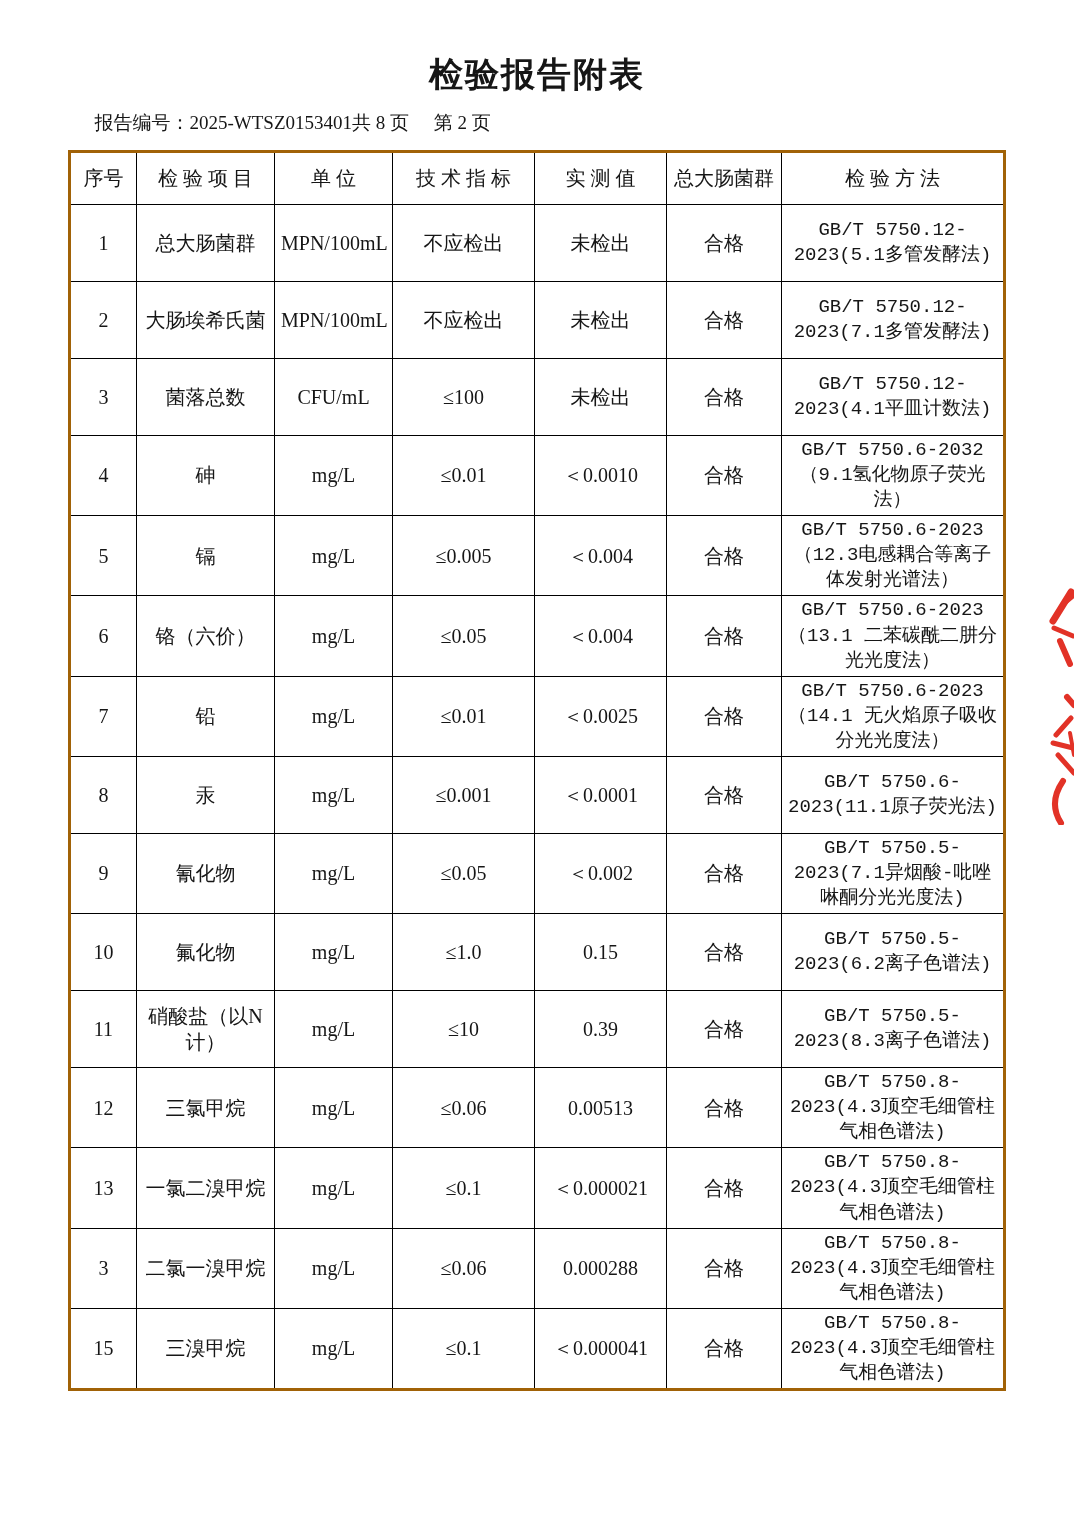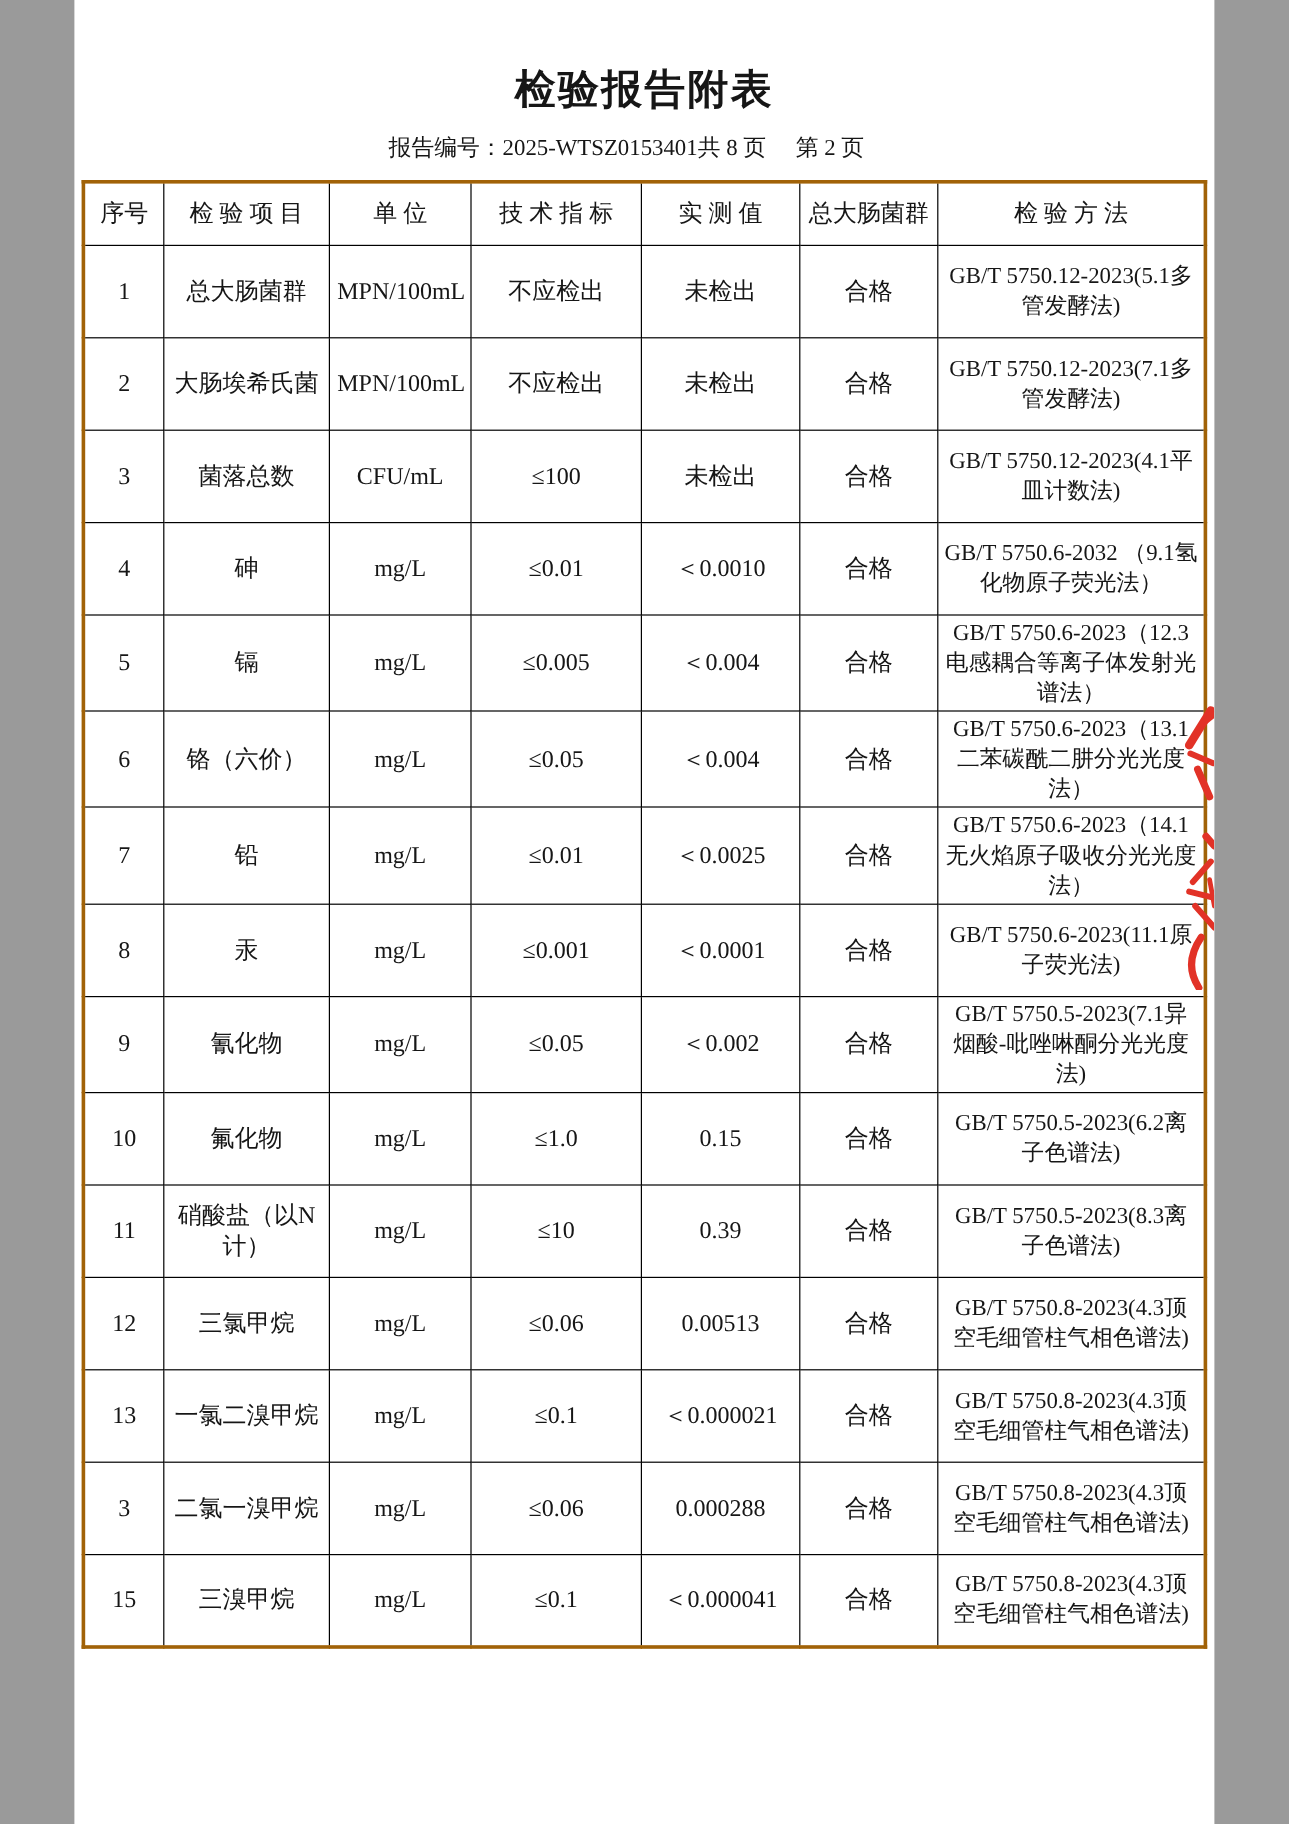--- a/index.html
+++ b/index.html
@@ -1,38 +1,38 @@
 <!DOCTYPE html>
 <html><head>
 <meta charset="utf-8">
 <style>
   * { margin:0; padding:0; box-sizing:border-box; }
   html,body { background:#9a9a9a; }
   .page {
     position:relative;
-    width:950px; height:1520px;
+    width:1074px; height:1520px;
     background:#ffffff;
     color:#161616;
     font-family:"Liberation Serif","DejaVu Serif",serif;
     overflow:hidden;
     margin:0 auto;
   }
   .title {
     margin-top:52px;
     text-align:center;
     font-size:34px;
     font-weight:700;
     letter-spacing:2px;
   }
   .meta-row {
     width:935px;
     margin:12px auto 0 auto;
     padding:0 55px 0 25px;
     display:flex;
-    justify-content:center;
+    justify-content:flex-start;
     align-items:baseline;
     font-size:19px;
   }
   .meta-right span + span { margin-left:20px; }
   table.report {
     width:935px;
     margin:14px auto 0 auto;
     border-collapse:collapse;
     border:3px solid #a16207;
     table-layout:fixed;
@@ -42,21 +42,21 @@
     text-align:center;
     vertical-align:middle;
     font-weight:400;
     font-size:20px;
     line-height:1.32;
     padding:2px 6px;
     overflow:hidden;
   }
   thead tr { height:53px; }
   tbody tr { height:77px; }
-  td.method { font-size:19px; padding:2px 5px; }
+  td.method { font-size:19px; padding:2px 5px;font-family:Liberation Mono, monospace; }
   .seal-clip {
     position:absolute;
     top:585px; right:0;
     width:34px; height:240px;
     overflow:hidden;
     pointer-events:none;
   }
   .seal-clip svg { display:block; }
 </style>
 </head>

